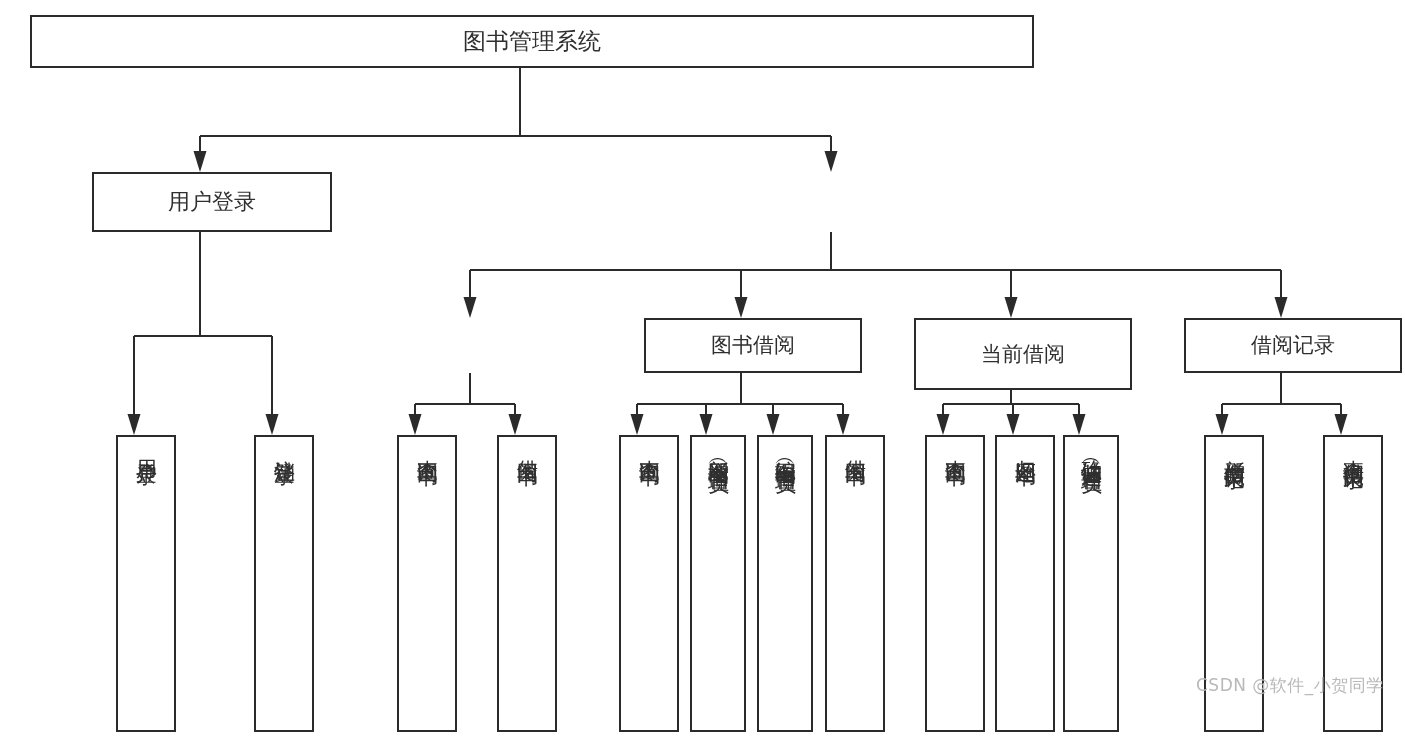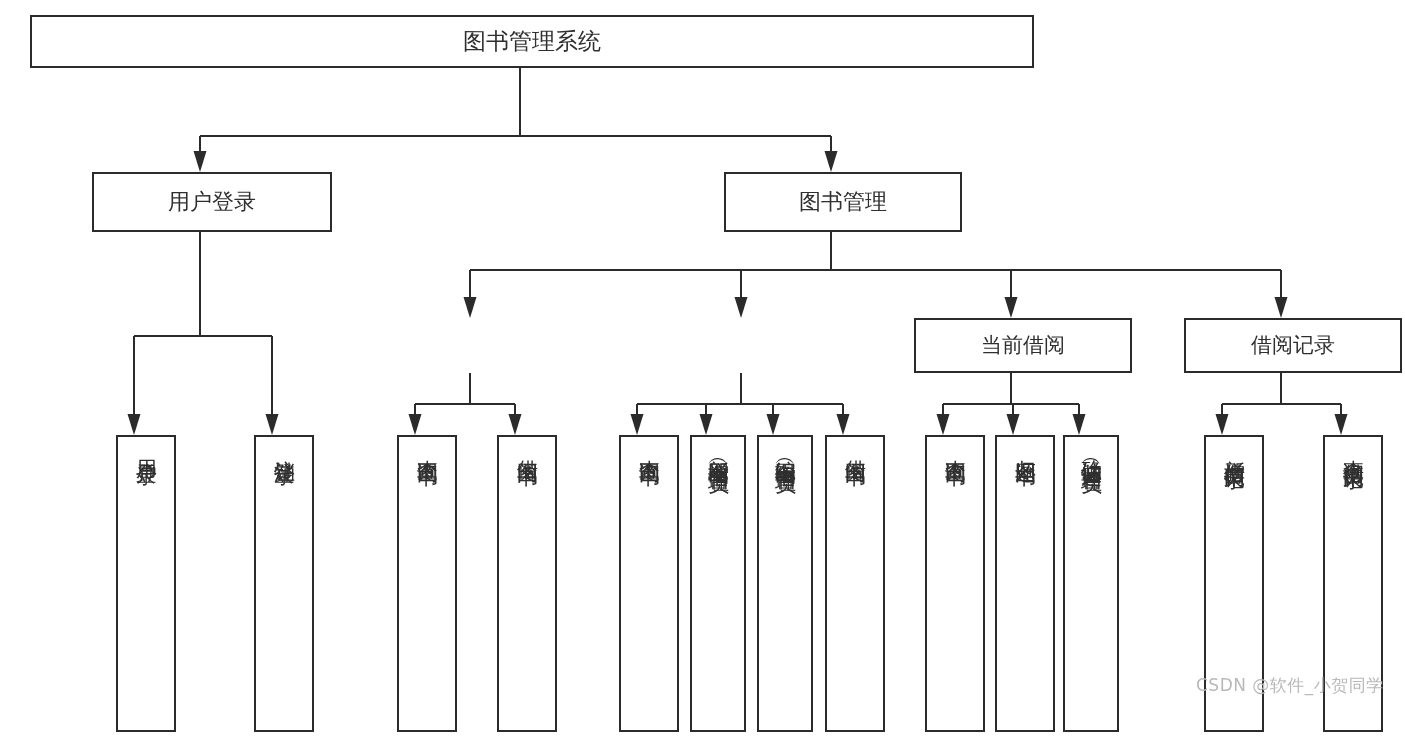--- a/index.html
+++ b/index.html
@@ -136,25 +136,25 @@
       <polygon points="1334.5,414 1347.5,414 1341,435" fill="#2b2b2b"></polygon>
     </svg>
 
   <div class="node level-root" id="node-root" style="left: 18px; top: 15px; width: 1004px; height: 53px;">
     <span class="node-label">图书管理系统</span>
   </div>
 
   <div class="node level-1" id="node-user-login" style="left: 80px; top: 172px; width: 240px; height: 60px;">
     <span class="node-label">用户登录</span>
   </div>
-  <div class="node level-1" id="node-book-manage" style="left: 712px; top: 172px; width: 238px; height: 60px;">
-    <span class="node-label">图书管理</span>
-  </div>
-
-  <div class="node level-2" id="node-current-borrow" style="left: 902px; top: 318px; width: 218px; height: 55px;">
+
+  <div class="node level-2" id="node-book-borrow" style="left: 632px; top: 318px; width: 218px; height: 55px;">
+    <span class="node-label">图书借阅</span>
+  </div>
+  <div class="node level-2" id="node-current-borrow" style="left: 902px; top: 318px; width: 218px; height: 72px;">
     <span class="node-label">当前借阅</span>
   </div>
   <div class="node level-2" id="node-borrow-record" style="left: 1172px; top: 318px; width: 218px; height: 55px;">
     <span class="node-label">借阅记录</span>
   </div>
 
   <div class="node leaf" id="node-leaf-0" style="left: 104px; top: 435px; width: 60px; height: 297px;">
     <span class="node-label">用户登录</span>
   </div>
   <div class="node leaf" id="node-leaf-1" style="left: 242px; top: 435px; width: 60px; height: 297px;">

